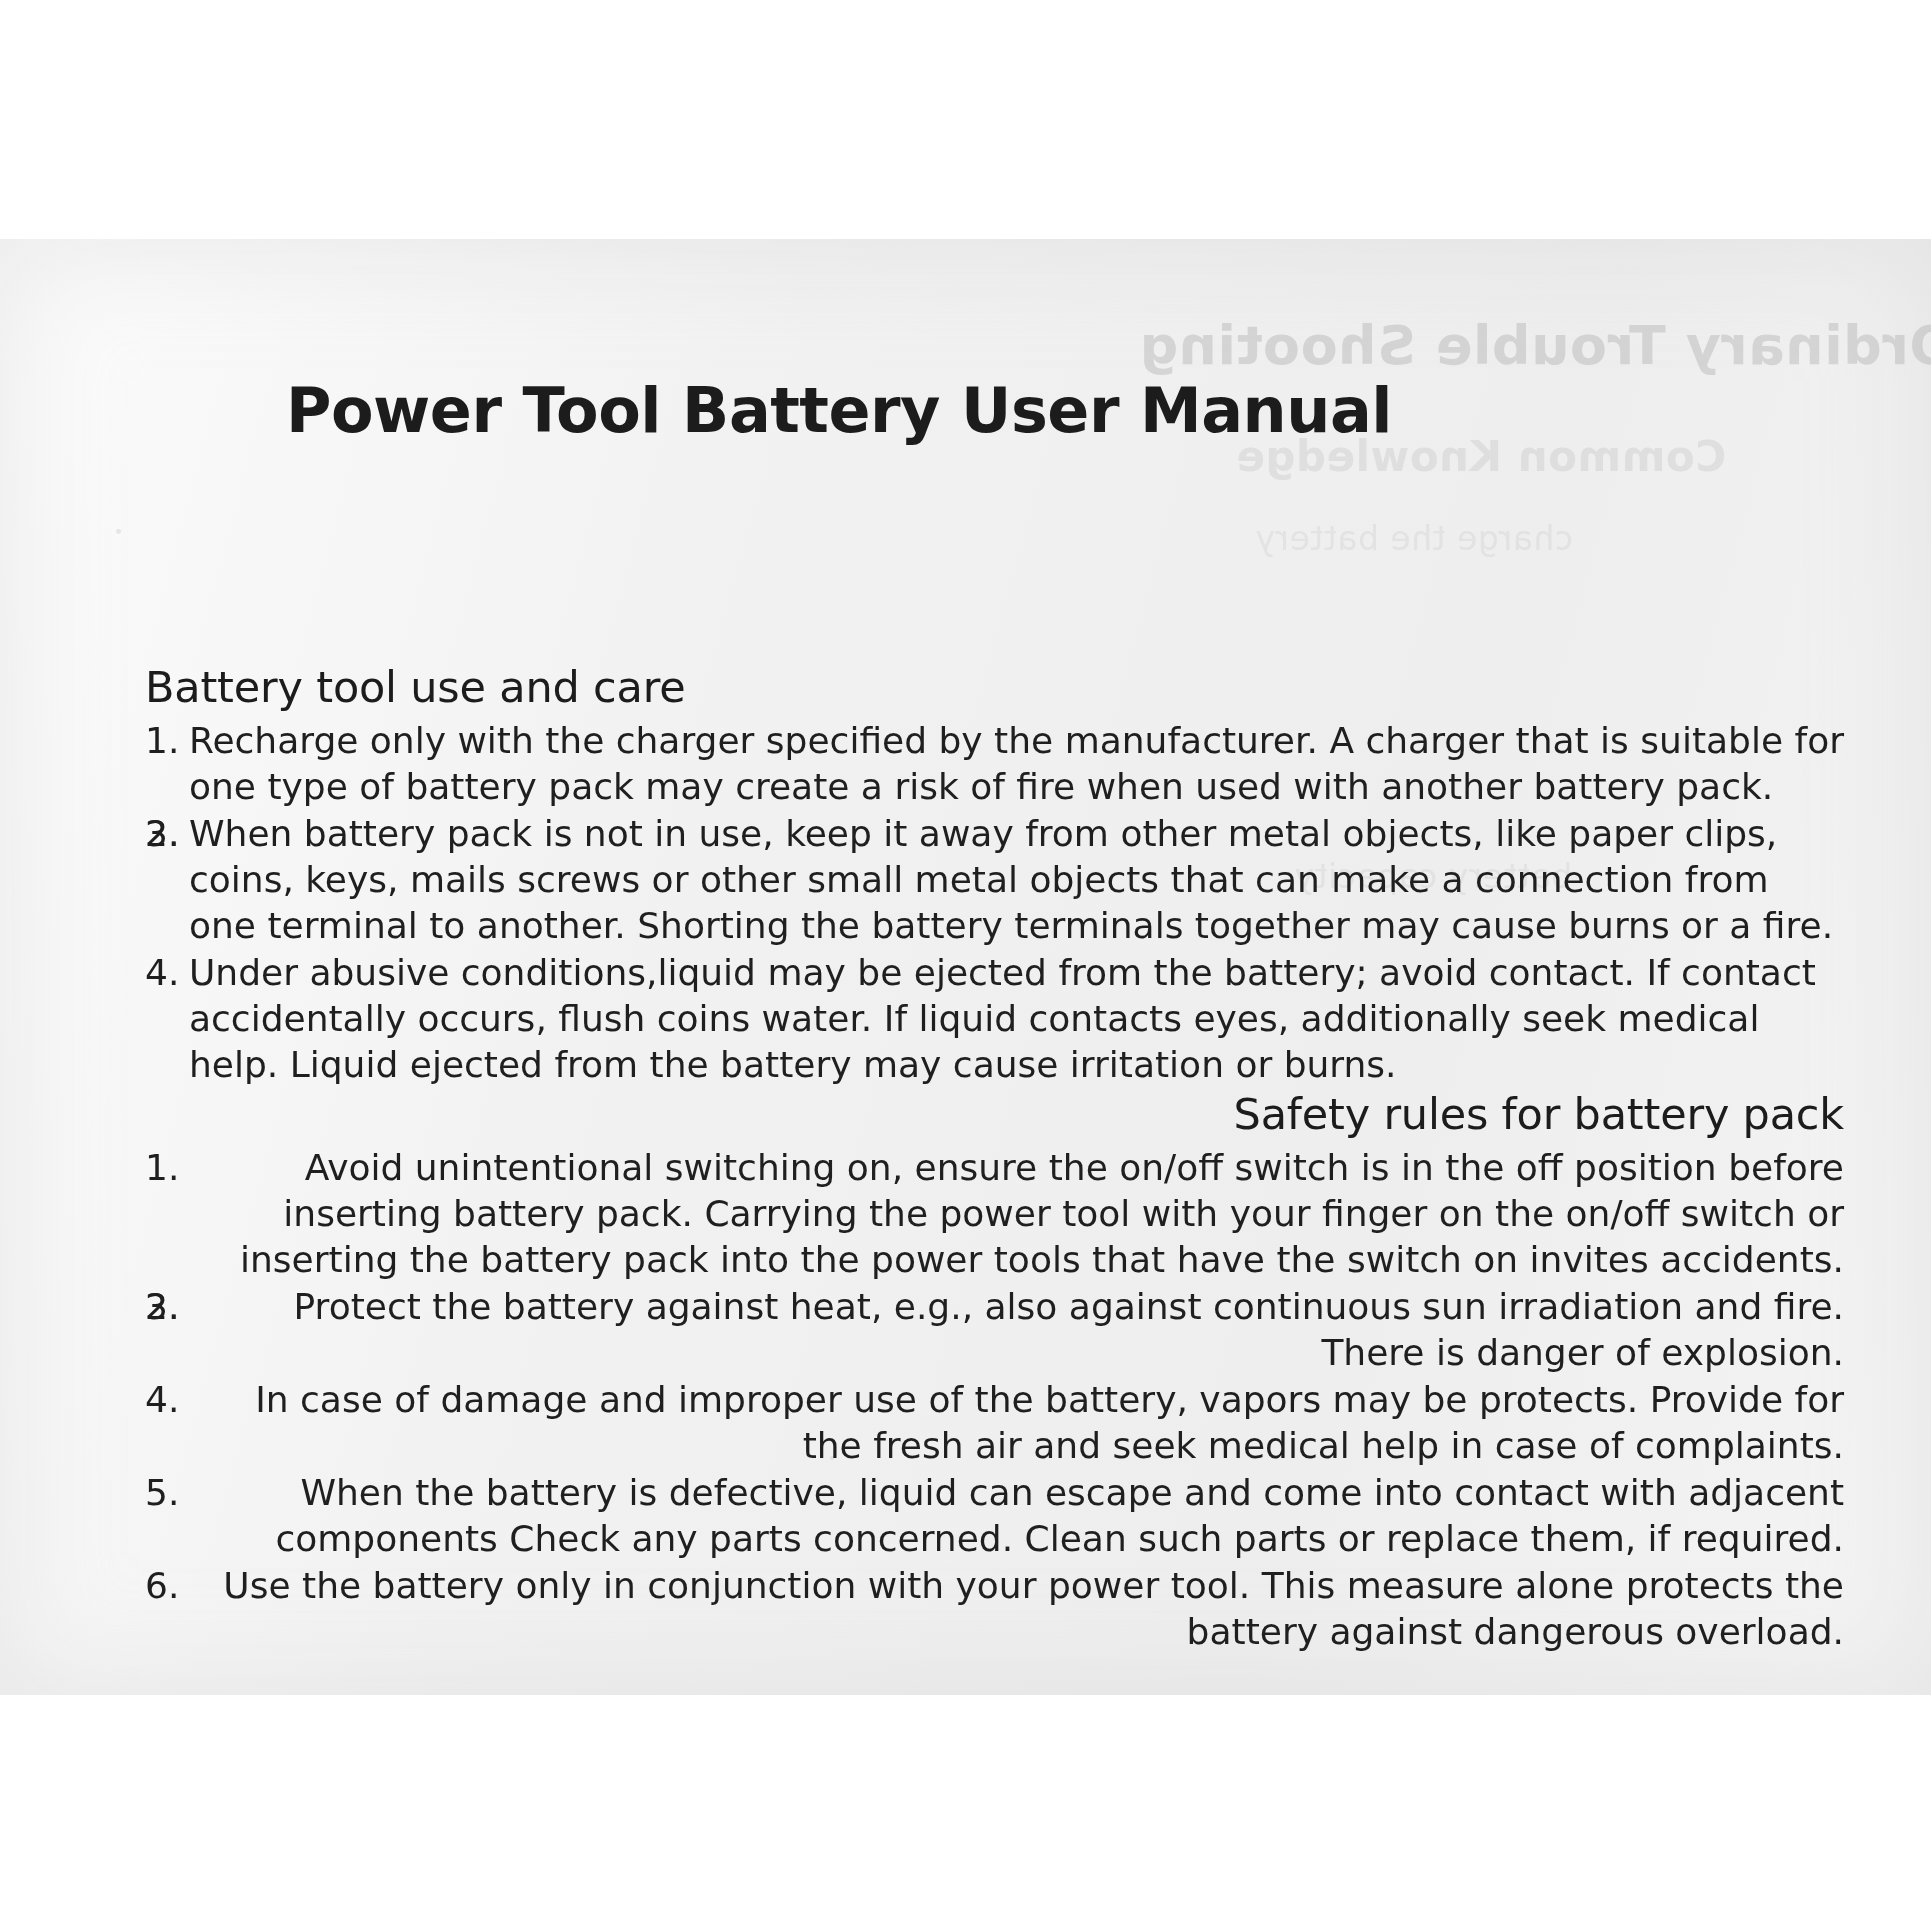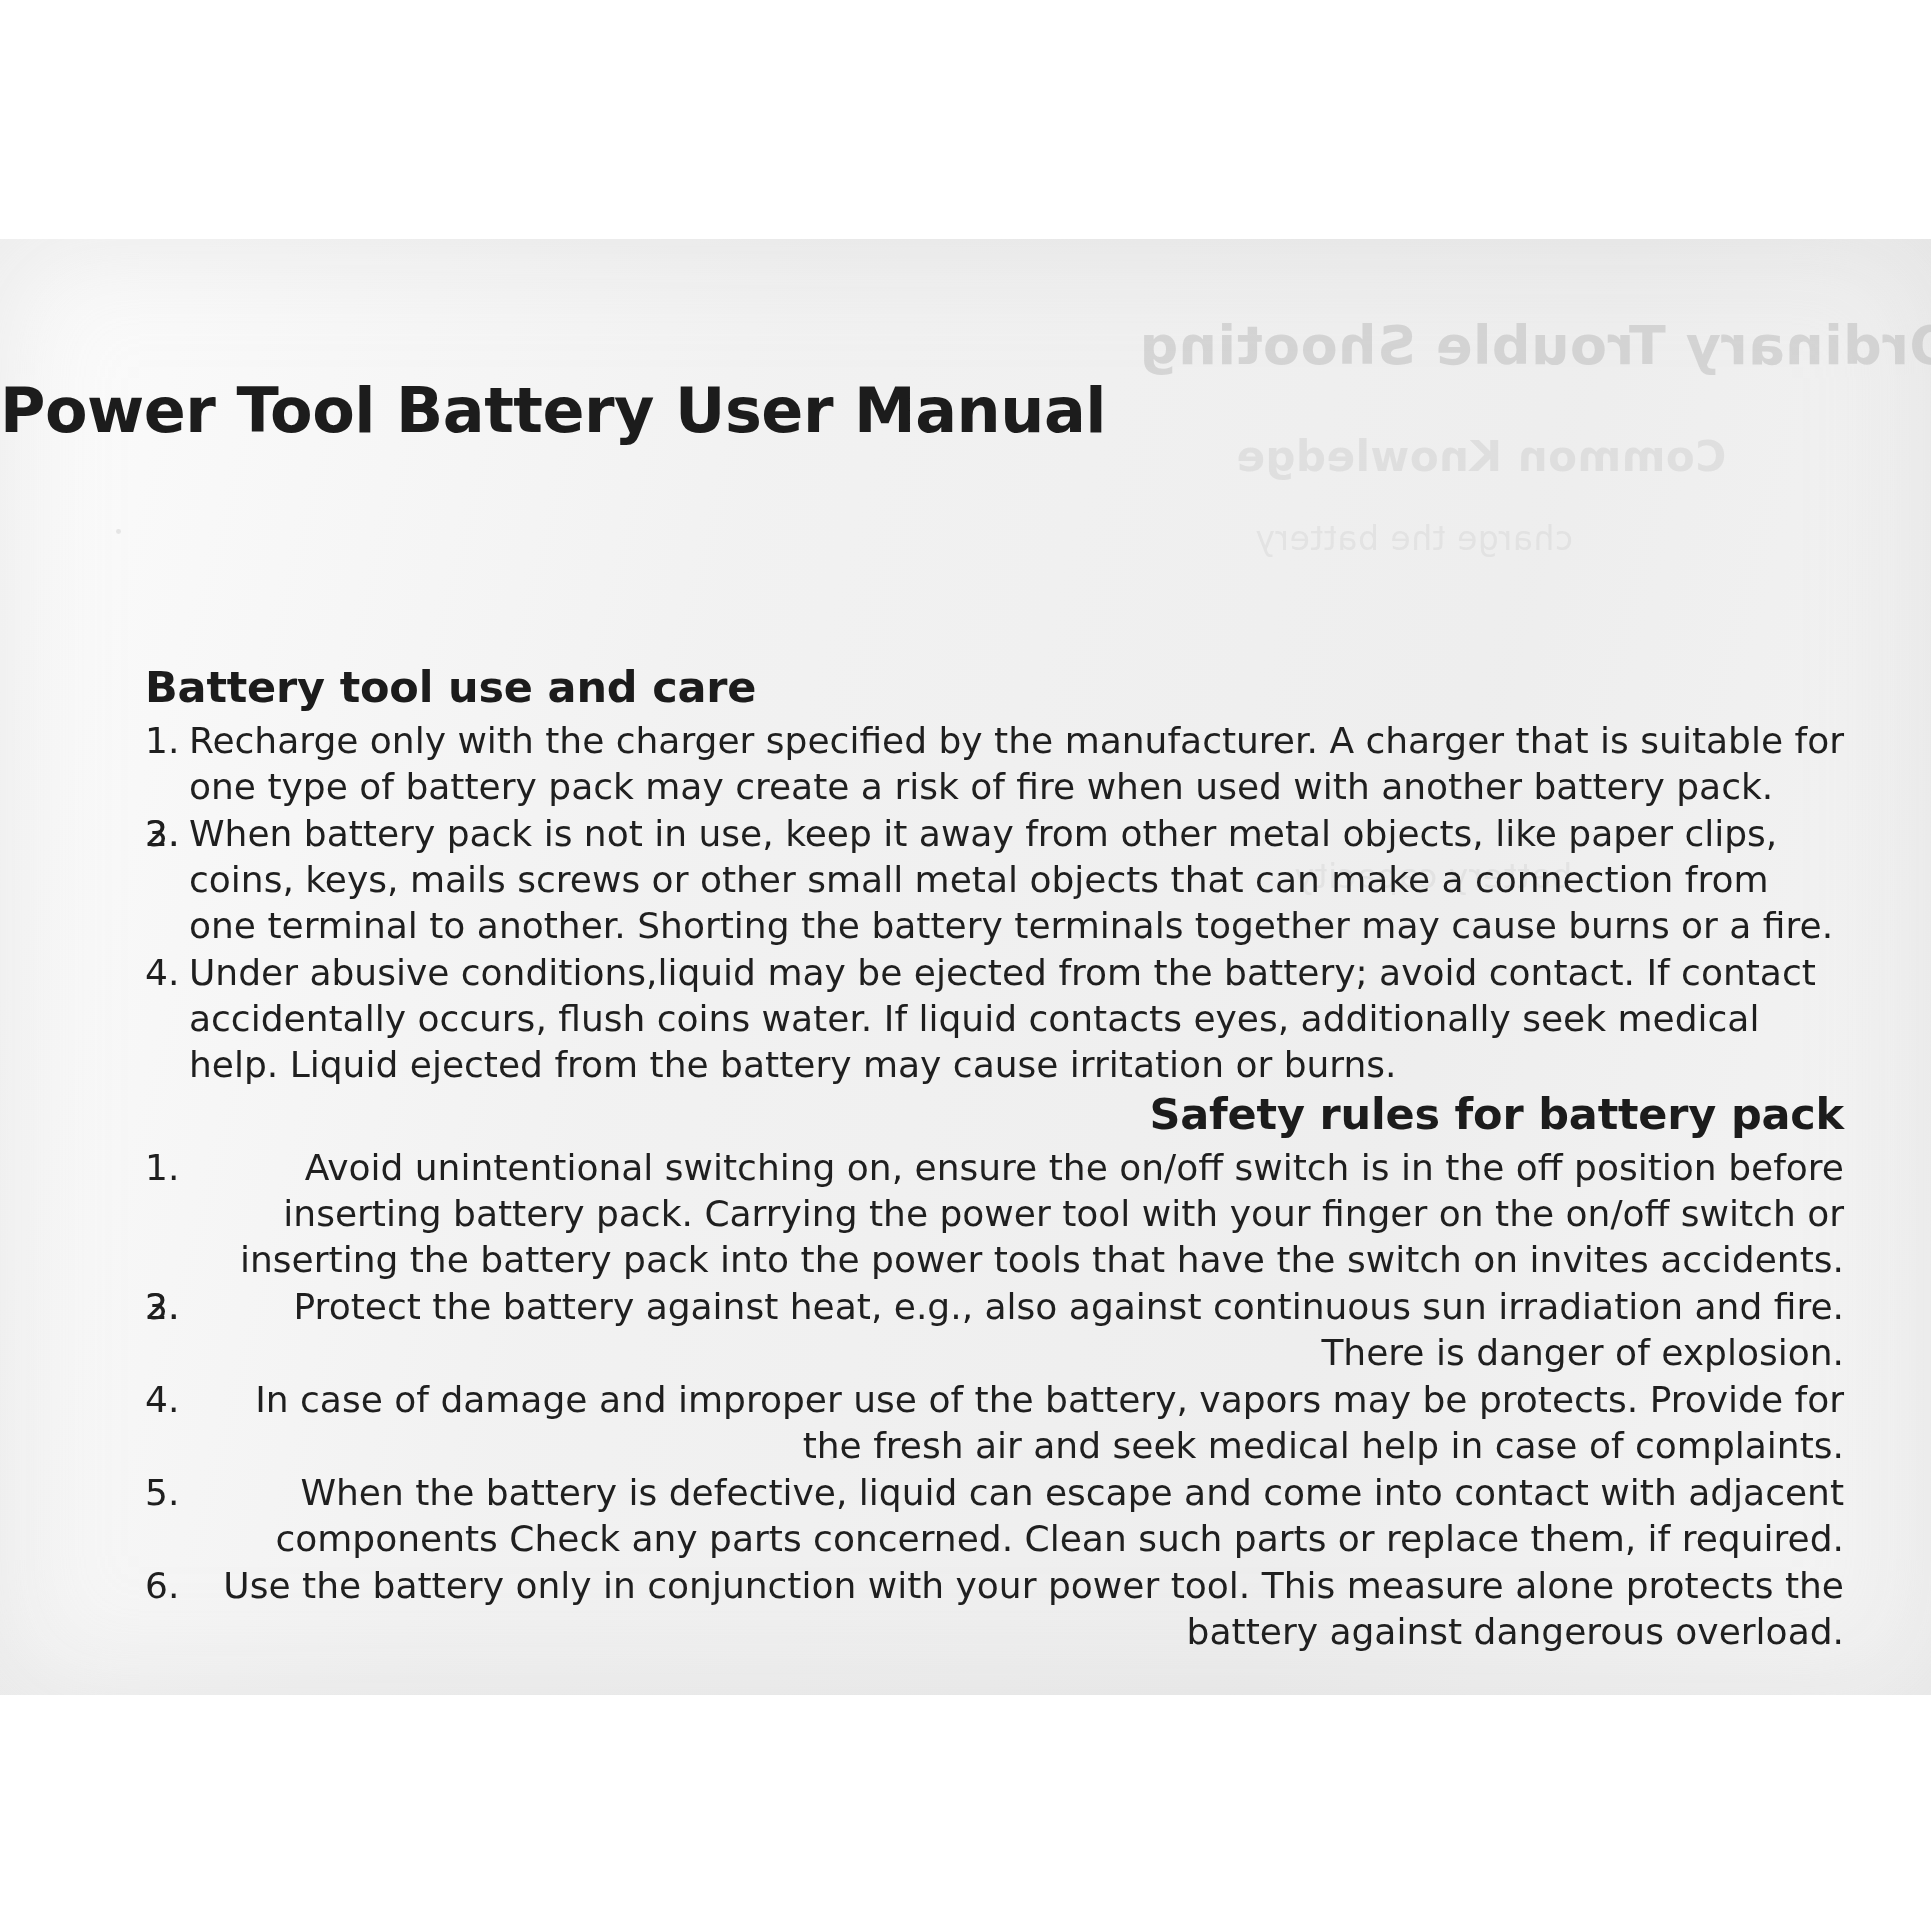--- a/index.html
+++ b/index.html
@@ -51,36 +51,36 @@
     top: 0;
     width: 1931px;
     height: 1456px;
   }
 
   .doc-title {
     position: absolute;
     left: 0;
     top: 135px;
     width: 1678px;
-    text-align: left;
+    text-align: center;
     font-size: 62px;
     font-weight: bold;
     color: #1c1c1c;
     letter-spacing: -0.5px;
   }
 
   .section {
     position: absolute;
     left: 145px;
     width: 1699px;
   }
 
   .section-heading {
     font-size: 43px;
-    font-weight: bold;
+    font-weight: normal;
     color: #1c1c1c;
     margin: 0 0 5.8px 0;
     letter-spacing: -0.2px;
   }
 
   ol.list {
     list-style: none;
     margin: 0;
     padding: 0;
   }

